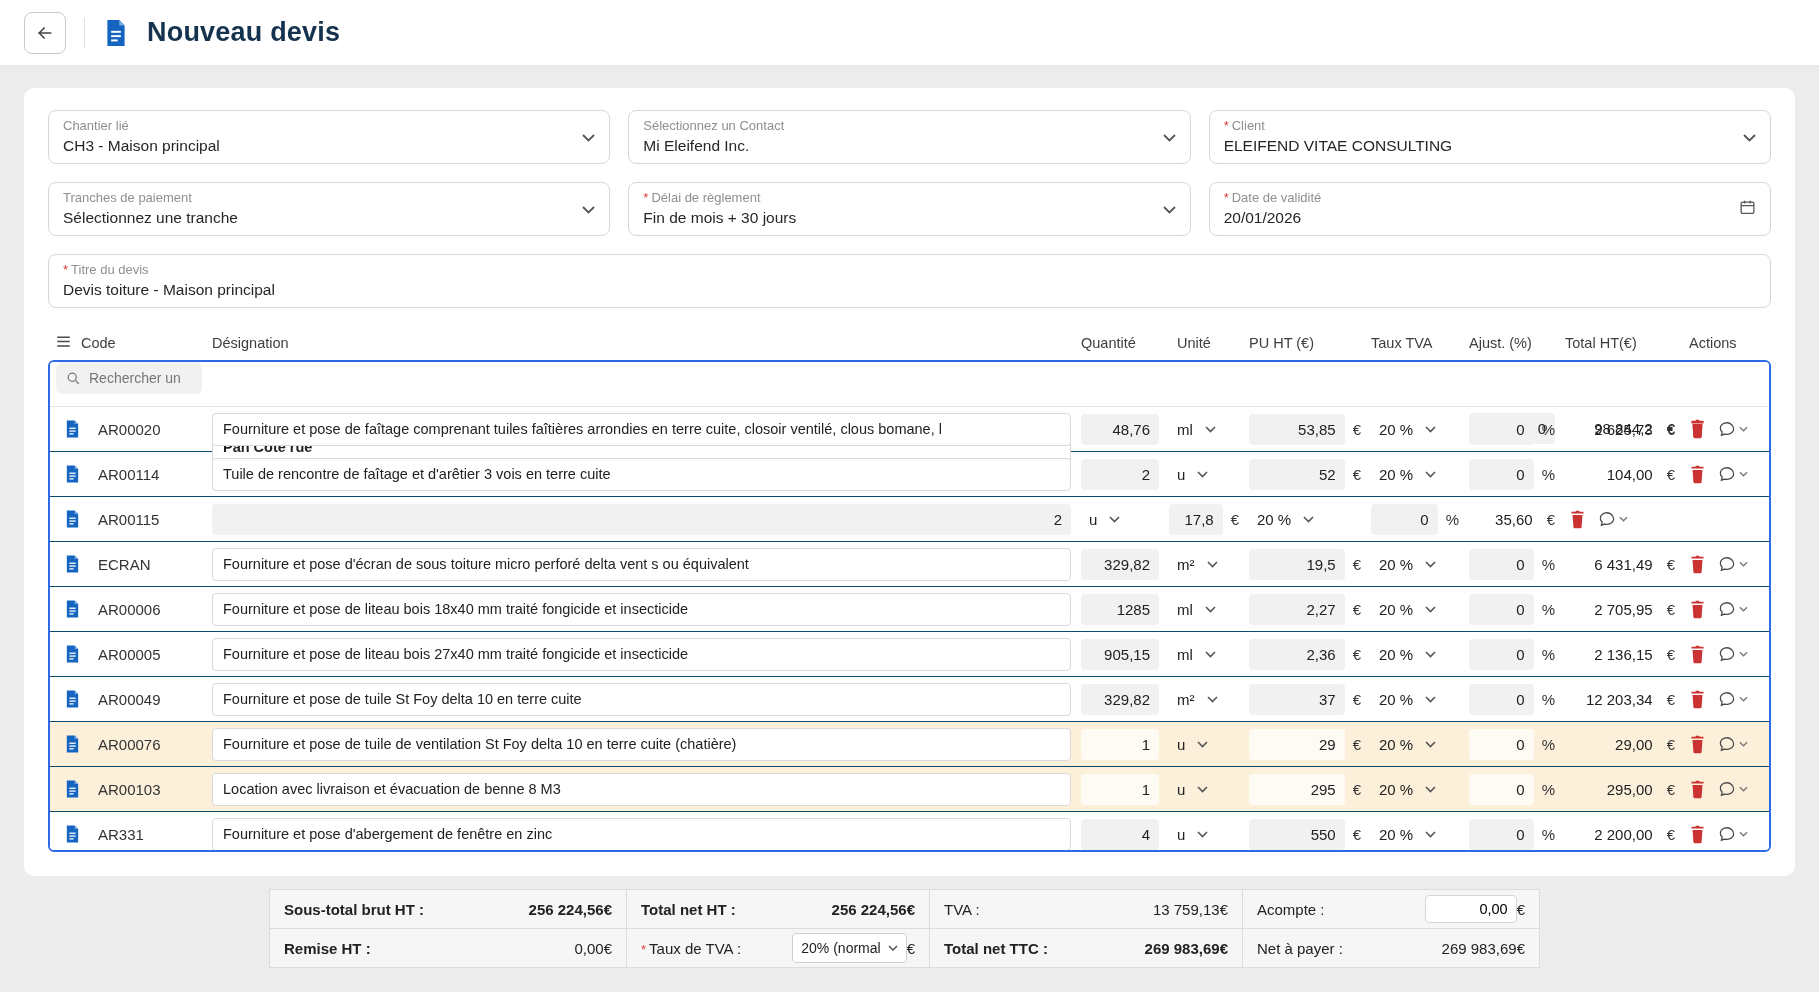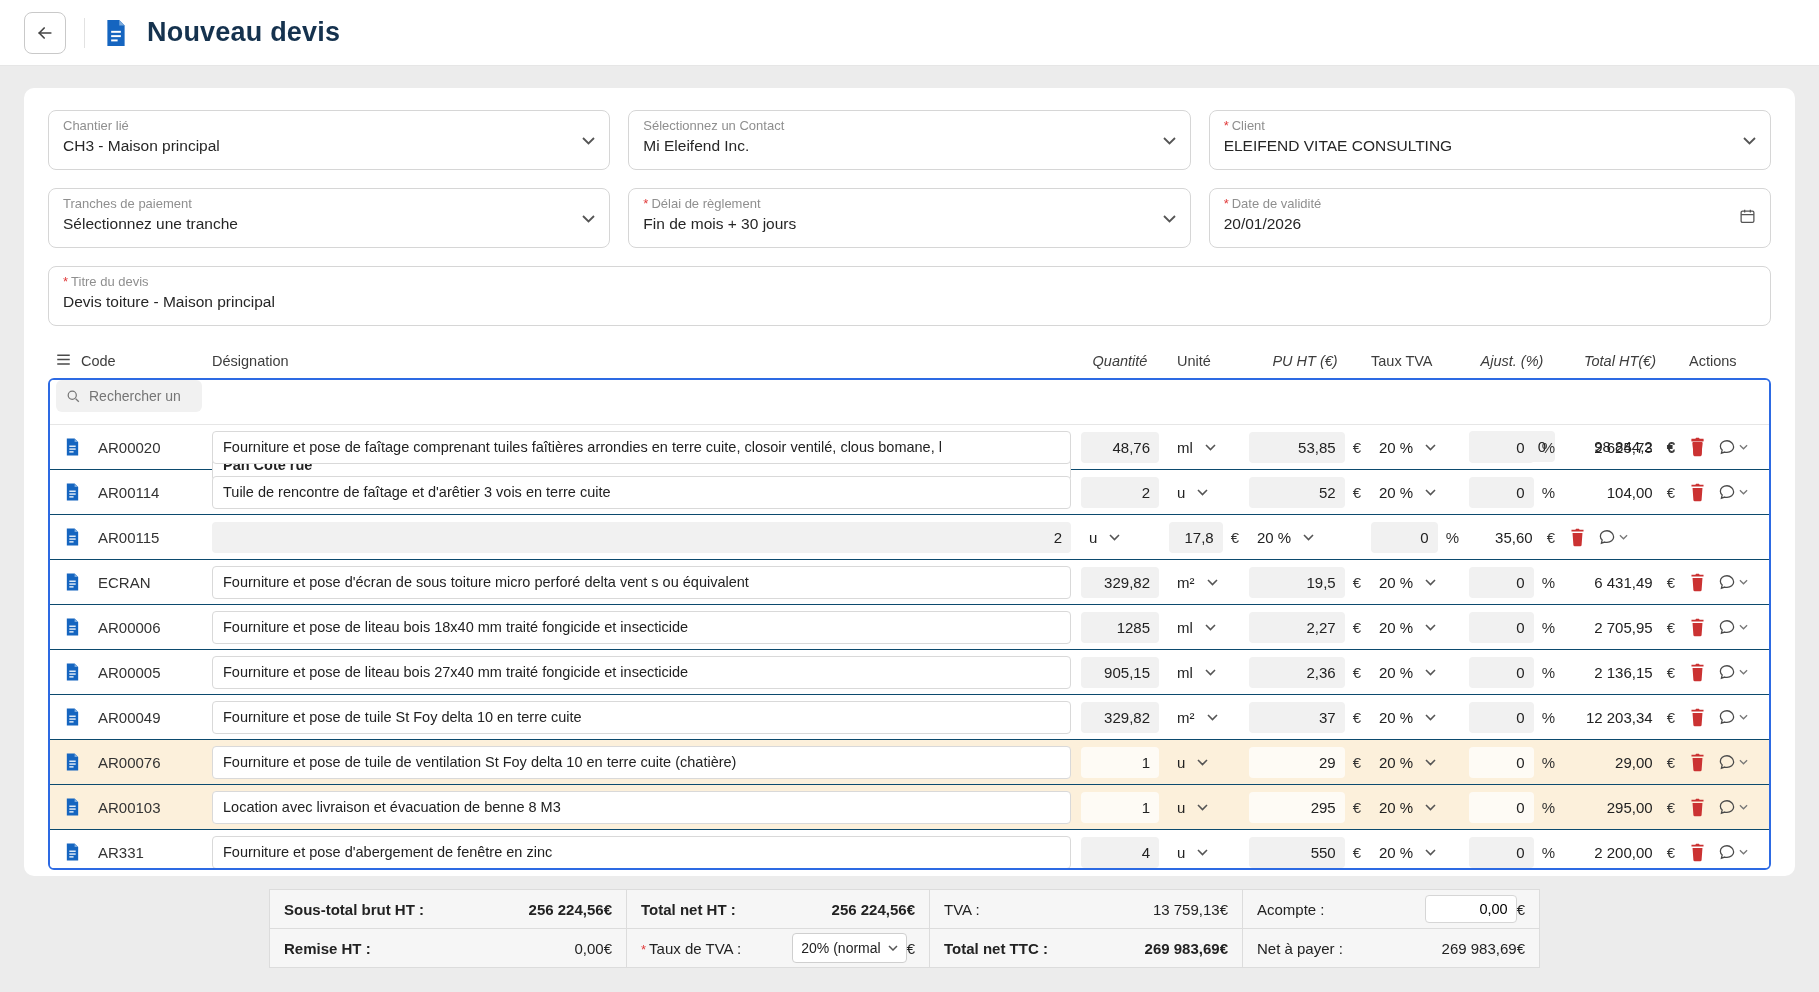--- a/index.html
+++ b/index.html
@@ -26,35 +26,35 @@
   
   .card {
     margin: 22px 24px 0 24px; width: 1771px; height: 788px;
     background: #fff; border-radius: 10px; padding: 22px 24px; overflow: hidden;
   }
 
   
   .form-row { display: grid; grid-template-columns: 1fr 1fr 1fr; gap: 18px; margin-bottom: 18px; }
   .field {
     position: relative; border: 1px solid #d6d6d6; border-radius: 8px;
-    height: 60px; background: #fff; padding: 8px 14px; cursor: pointer;
+    height: 54px; background: #fff; padding: 8px 14px; cursor: pointer;
   }
   .field .flabel { font-size: 13px; color: #8f8f8f; line-height: 14px; display: block; white-space: nowrap; }
   .field .fvalue { font-size: 15.5px; color: #262626; margin-top: 4px; white-space: nowrap; overflow: hidden; }
   .field .right-ic { position: absolute; right: 14px; top: 50%; transform: translateY(-50%); }
   .star { color: #e03a3a; margin-right: 3px; font-size: 13px; }
   .full { grid-template-columns: 1fr; }
 
   
   .table-area { margin-top: 14px; --cols: 32px 104px 859px 78px 70px 112px 88px 86px 110px 78px; }
   .thead {
     display: grid; grid-template-columns: var(--cols); column-gap: 10px;
     align-items: center; padding: 9px 8px; font-size: 14.5px; color: #3d3d3d;
   }
-  .h-right { text-align: center; font-style: italic; }
+  .h-right { text-align: left; }
   .h-code { display: flex; align-items: center; gap: 10px; grid-column: 1 / 3; }
   .twrap {
     border: 2px solid #2d6ae3; border-radius: 6px; height: 492px; overflow: hidden; background: #fff;
   }
   .trow {
     display: grid; grid-template-columns: var(--cols); column-gap: 10px;
     align-items: center; height: 45px; padding: 0 6px; border-bottom: 1px solid #0c4a6e;
     background: #fff;
   }
   .trow.highlight { background: #fcf0db; }

